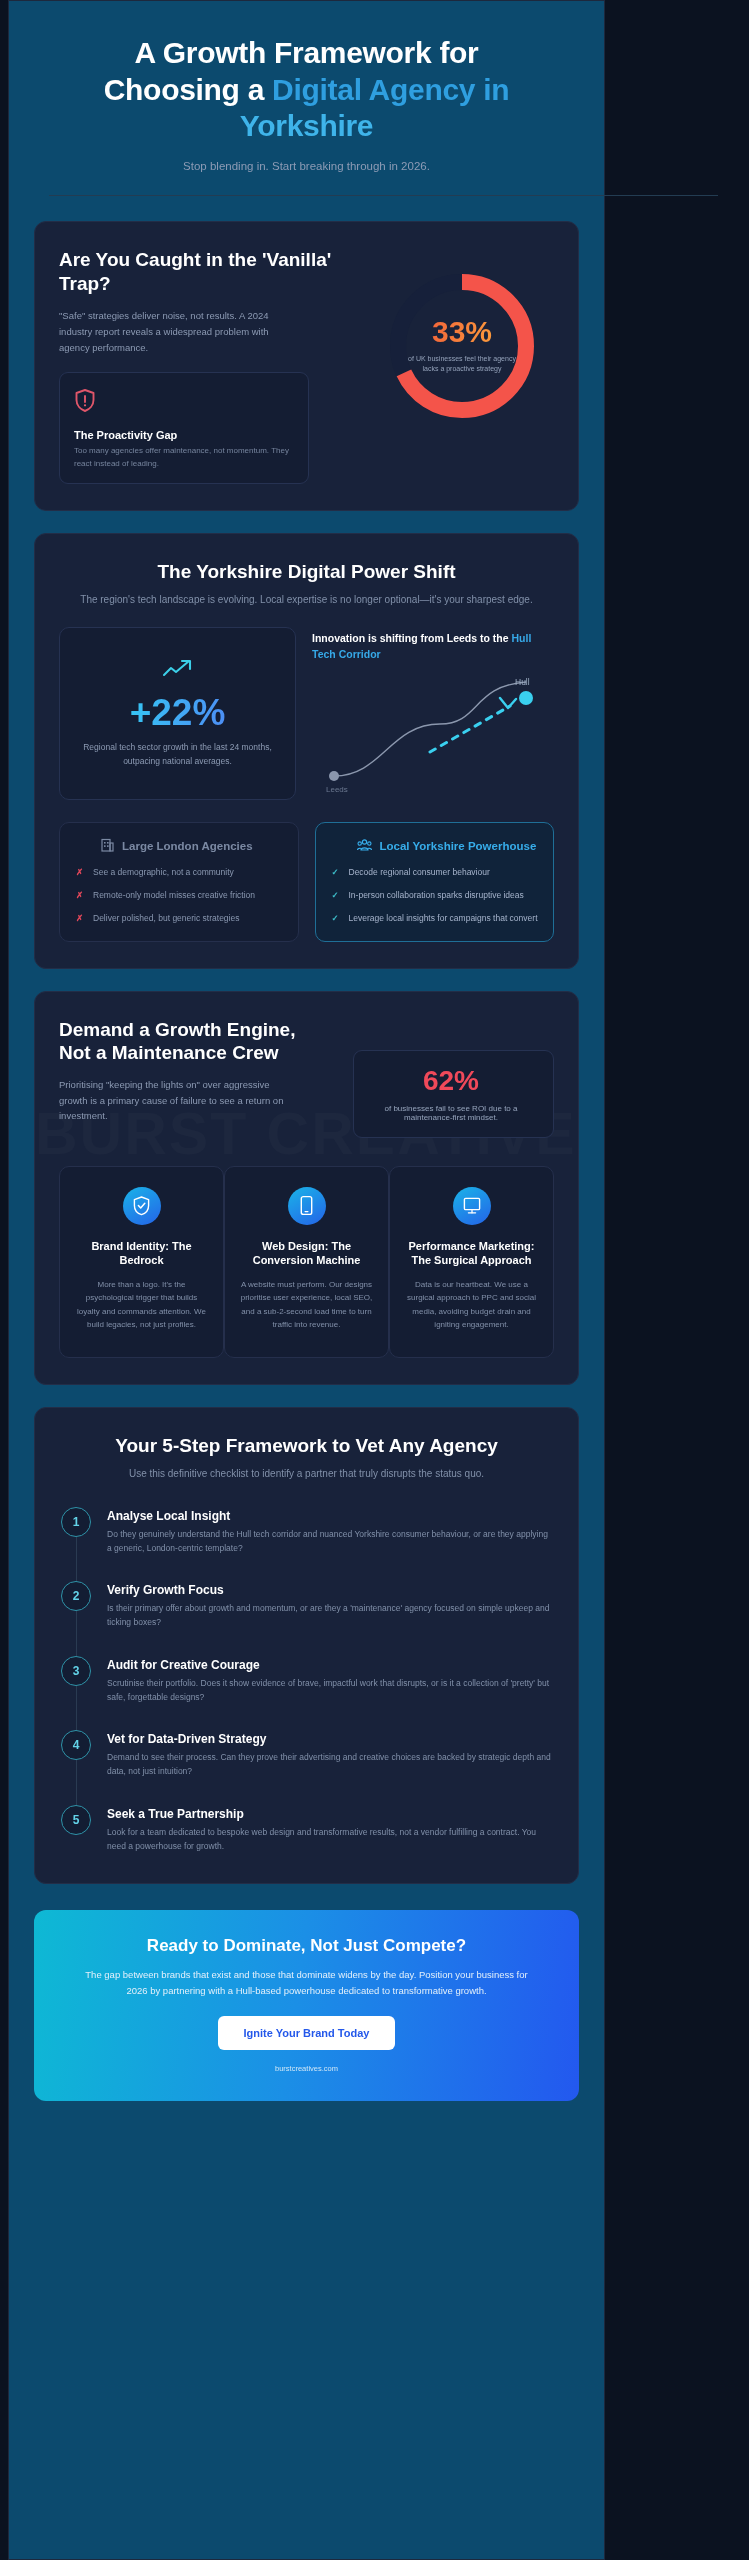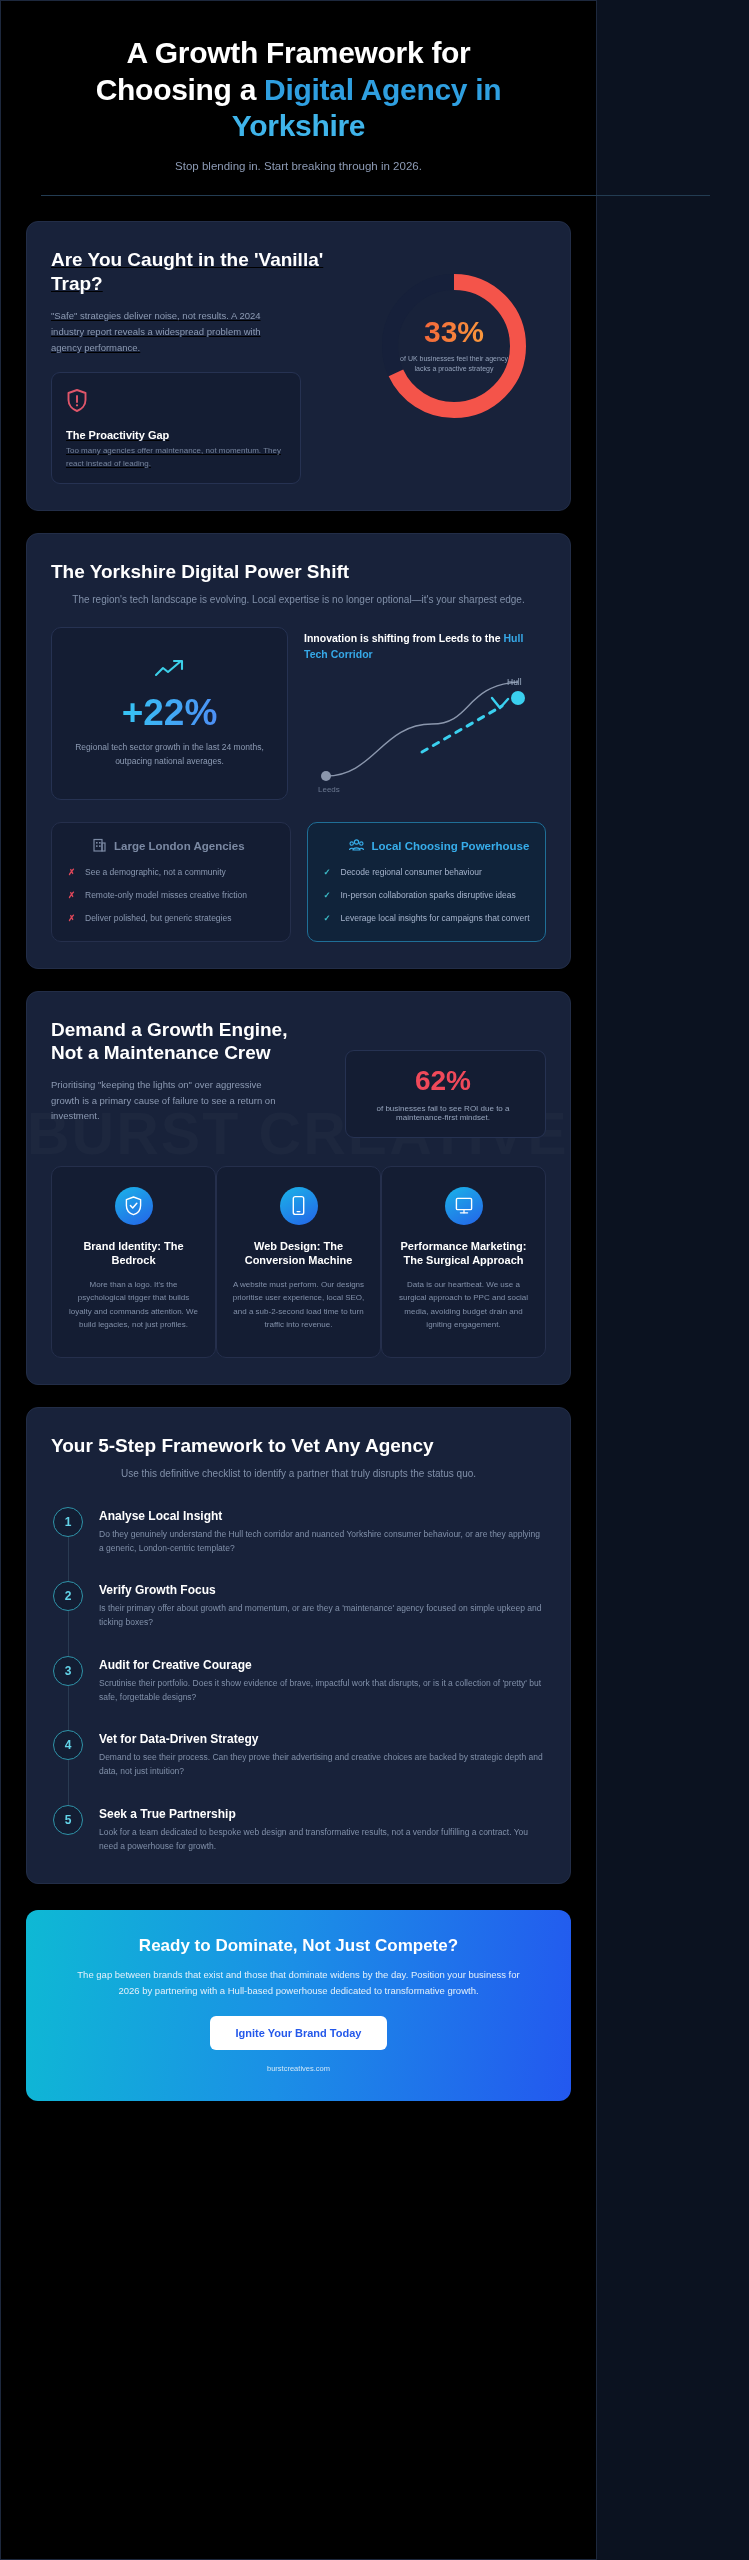--- a/index.html
+++ b/index.html
@@ -12,23 +12,24 @@
     width: 749px;
     min-height: 2560px;
     padding: 0 0 16px 0;
     position: relative;
     overflow-x: hidden;
   }
 
   .page {
     width: 597px;
     min-height: 2560px;
-    background: #000000;
+    background: #0c4a6e;
     border: 1px solid #1d283d;
     position: relative;
+    margin-left: 8px;
   }
 
   
   .hero { padding: 34px 40px 0 40px; text-align: center; }
   .hero h1 {
     font-size: 30px;
     font-weight: bold;
     line-height: 1.22;
     color: #ffffff;
     letter-spacing: -0.3px;
@@ -58,31 +59,31 @@
     overflow: hidden;
   }
   .card.first { margin-top: 25px; }
 
   .sec-title {
     font-size: 19px;
     font-weight: bold;
     color: #ffffff;
     line-height: 1.25;
   }
-  .sec-title.center { text-align: left; }
+  .sec-title.center { text-align: center; }
   .sec-sub {
     margin-top: 8px;
     font-size: 10px;
     color: #8190a9;
     text-align: center;
     line-height: 1.5;
   }
 
   
-  .s1 { display: flex; gap: 18px; align-items: flex-start; text-decoration: underline; }
+  .s1 { display: flex; gap: 18px; align-items: flex-start; }
   .s1-left { flex: 1 1 auto; min-width: 0; }
   .s1-body {
     margin-top: 13px;
     font-size: 9.5px;
     line-height: 1.65;
     color: #8c9ab3;
     max-width: 240px;
   }
   .alert-box {
     margin-top: 17px;
@@ -447,21 +448,21 @@
           <span>
             <svg width="15" height="14" viewBox="0 0 15 14">
               <circle cx="7.5" cy="4" r="2.1" fill="none" stroke="#37adea" stroke-width="1.2"></circle>
               <circle cx="2.7" cy="5.6" r="1.7" fill="none" stroke="#37adea" stroke-width="1.1"></circle>
               <circle cx="12.3" cy="5.6" r="1.7" fill="none" stroke="#37adea" stroke-width="1.1"></circle>
               <path d="M4 12 C4 9.2 11 9.2 11 12 Z" fill="none" stroke="#37adea" stroke-width="1.2"></path>
               <path d="M0.4 12 C0.4 10.1 4 9.9 4.4 10.9" fill="none" stroke="#37adea" stroke-width="1.1"></path>
               <path d="M14.6 12 C14.6 10.1 11 9.9 10.6 10.9" fill="none" stroke="#37adea" stroke-width="1.1"></path>
             </svg>
           </span>
-          <span>Local Choosing Powerhouse</span>
+          <span>Local Yorkshire Powerhouse</span>
         </div>
         <ul>
           <li>
               <span class="mark c">✓</span>
               <span>Decode regional consumer behaviour</span>
             </li>
           <li>
               <span class="mark c">✓</span>
               <span>In-person collaboration sparks disruptive ideas</span>
             </li>

